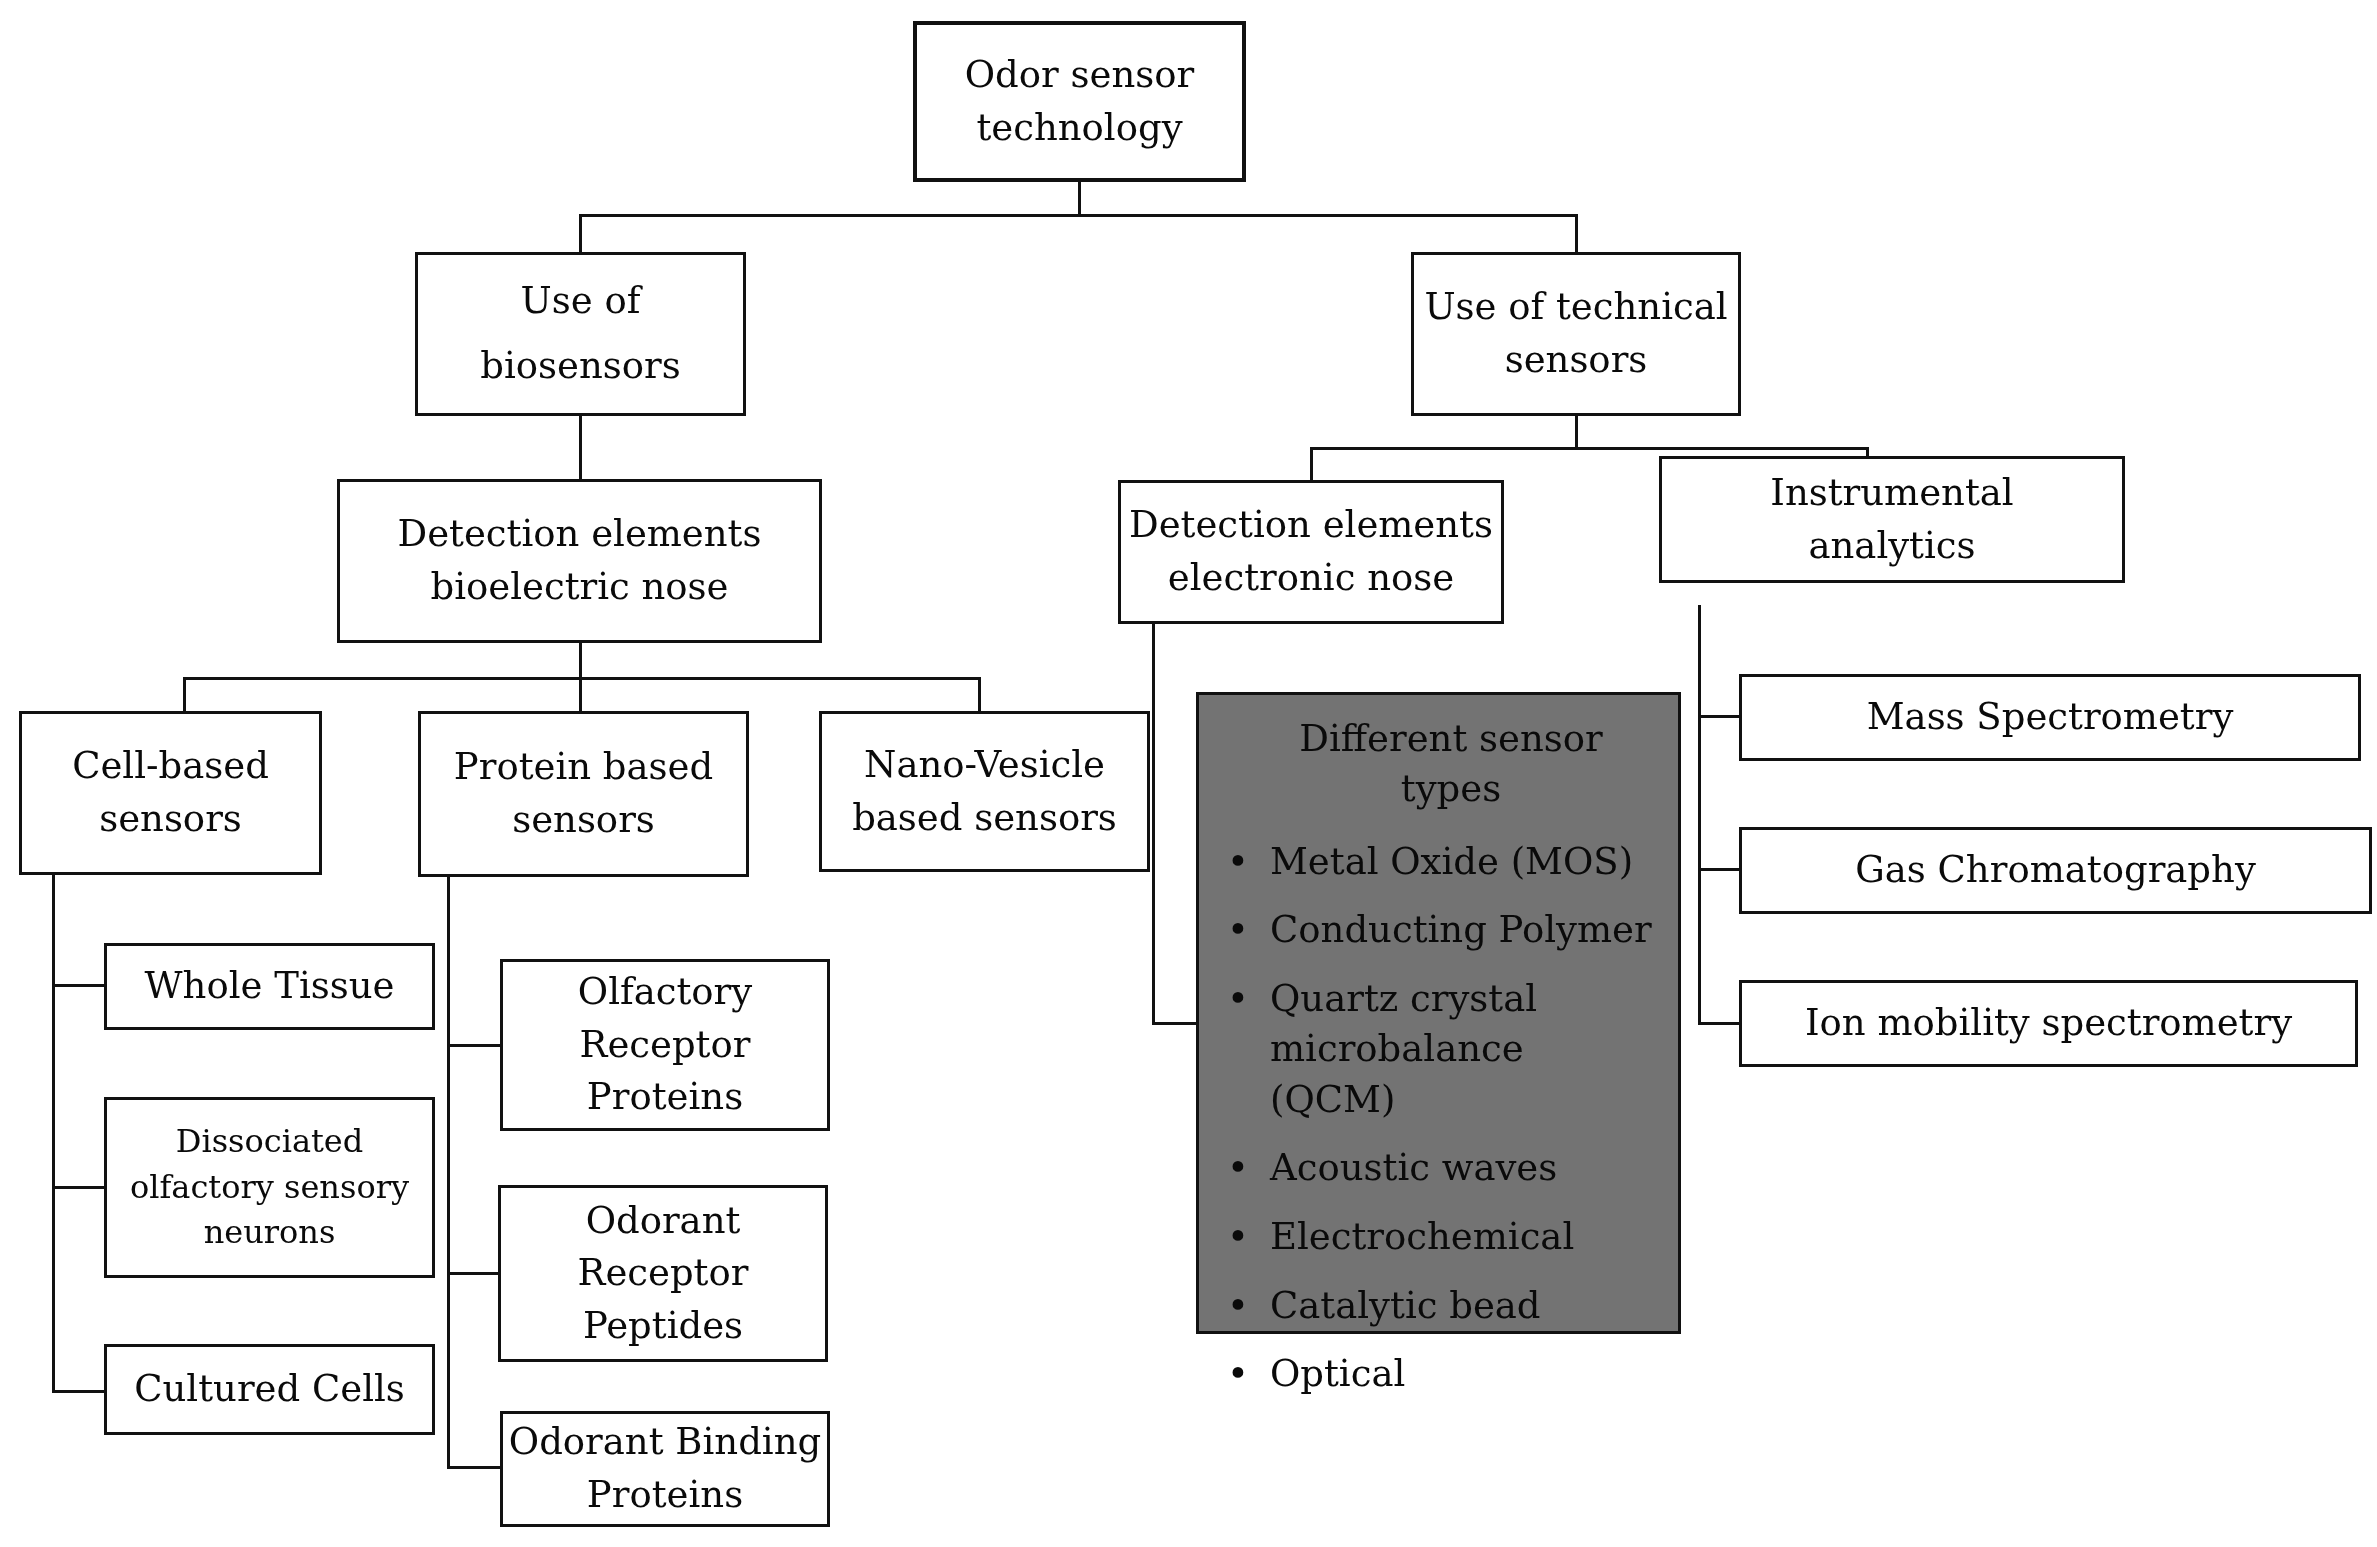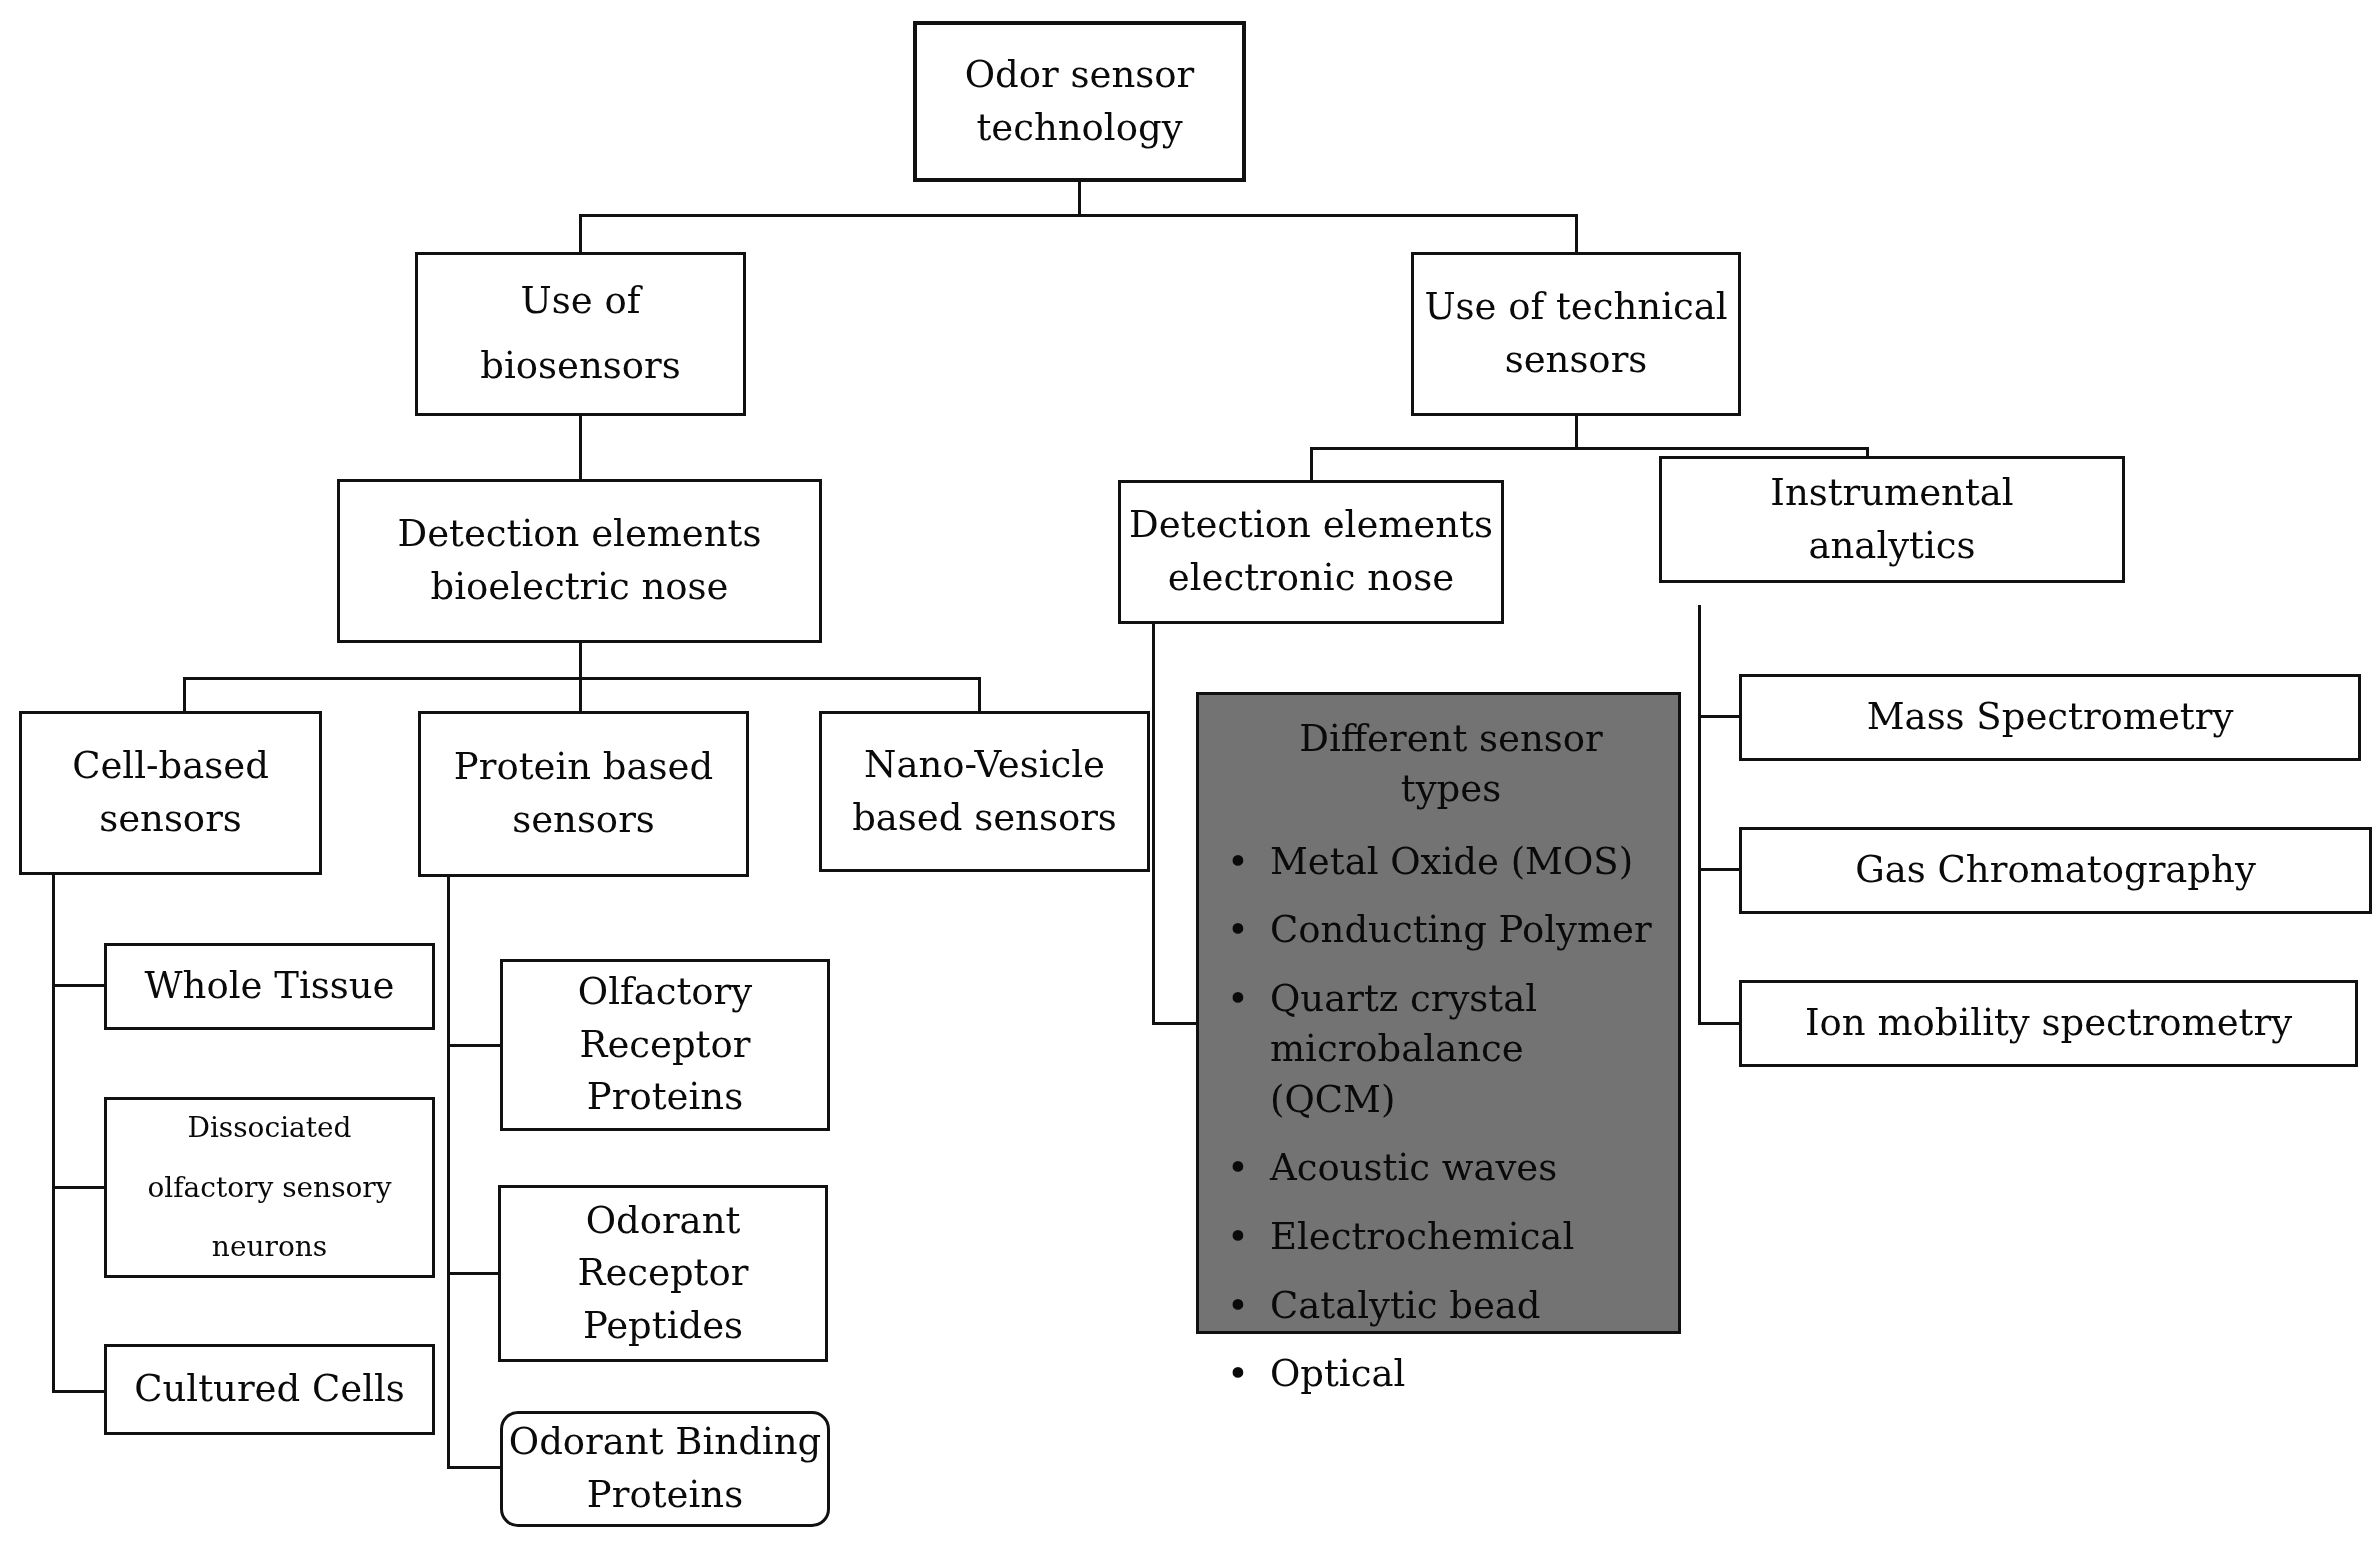--- a/index.html
+++ b/index.html
@@ -34,21 +34,21 @@
     border:3.7px solid #111111;
     box-sizing:border-box;
     font-size:37px;
     line-height:1.36;
     padding:19px 20.6px 7.4px 23.6px;
   }
   .stitle{text-align:center;margin:0 0 22px 22px;}
   .sti{display:flex;align-items:flex-start;text-align:left;margin-bottom:18.4px;}
   .sti .dot{flex:0 0 43px;padding-left:4.4px;}
   .sti .txt{max-width:383px;}
-  .small{font-size:28px;gap:20px;}
+  .small{font-size:32px;}
 </style>
 </head>
 <body>
 
 <div class="canvas">
 
   <div class="ln" style="left:1078px;top:180px;width:2.9px;height:37px;"></div>
   <div class="ln" style="left:579px;top:214px;width:999px;height:2.9px;"></div>
   <div class="ln" style="left:579px;top:214px;width:2.9px;height:39px;"></div>
   <div class="ln" style="left:1575px;top:214px;width:2.9px;height:39px;"></div>
@@ -147,21 +147,21 @@
     <span class="line">Receptor</span>
     <span class="line">Proteins</span>
   </div>
 
   <div class="node" style="left:498px;top:1185px;width:330px;height:177px;">
     <span class="line">Odorant</span>
     <span class="line">Receptor</span>
     <span class="line">Peptides</span>
   </div>
 
-  <div class="node" style="left:500px;top:1411px;width:330px;height:116px;border-radius:18px;">
+  <div class="node" style="left:500px;top:1411px;width:330px;height:116px;">
     <span class="line">Odorant Binding</span>
     <span class="line">Proteins</span>
   </div>
 
   <div class="stbox" style="left:1196px;top:692px;width:485px;height:642px;">
     <div class="stitle">Different sensor types</div>
     <div class="sti">
       <span class="dot">•</span>
       <span class="txt">Metal Oxide (MOS)</span>
     </div>

